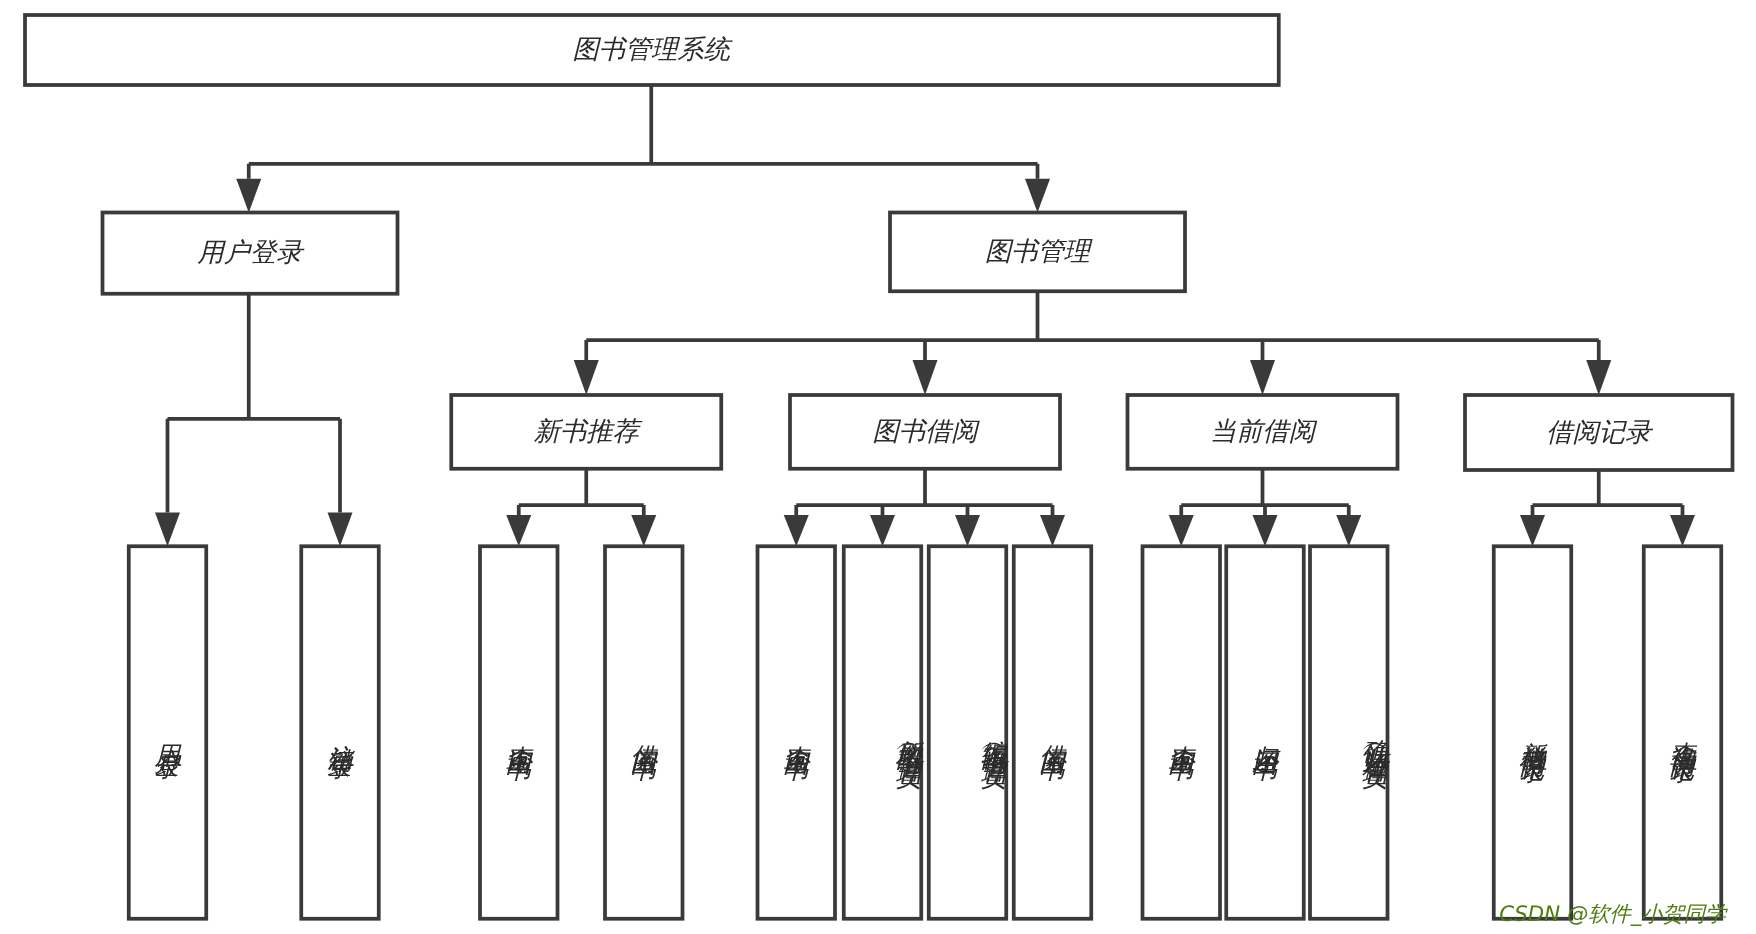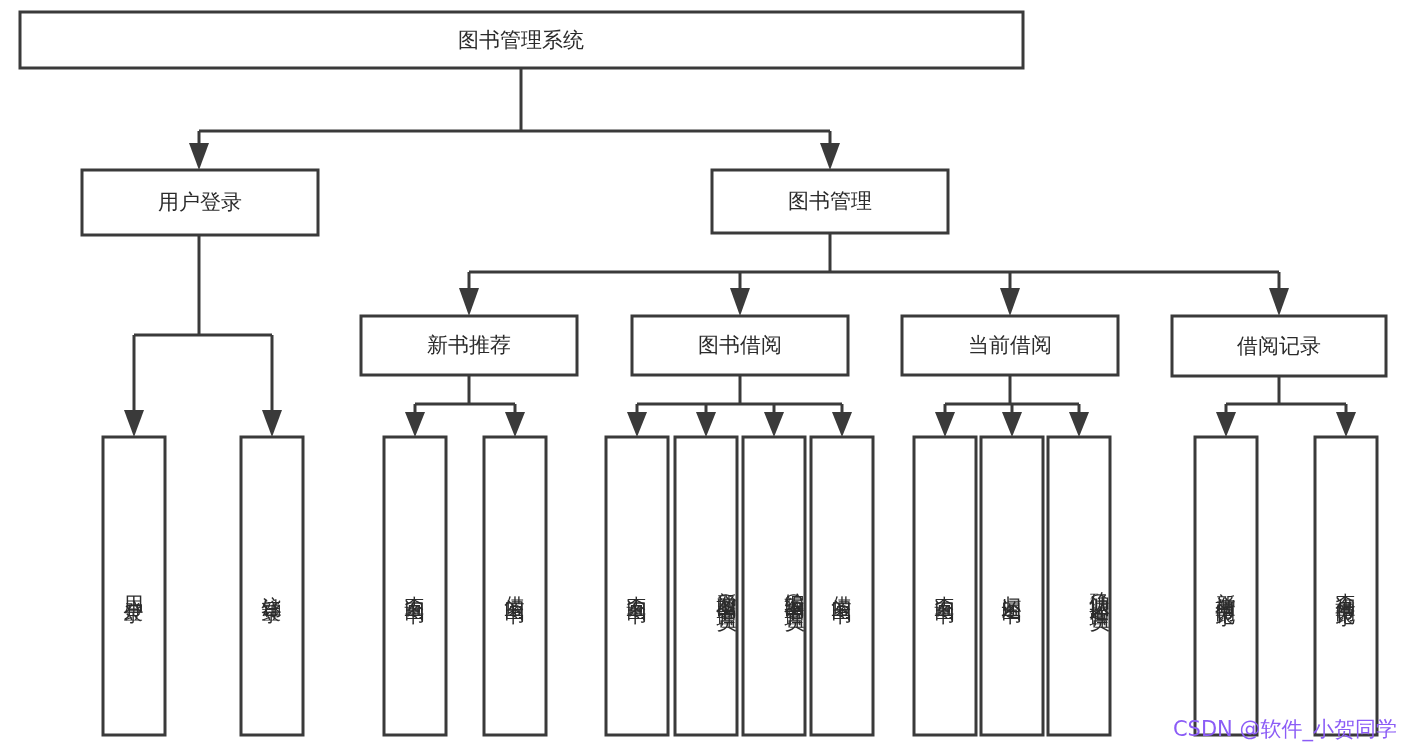--- a/index.html
+++ b/index.html
@@ -10,20 +10,21 @@
   body {
     width: 1405px;
     height: 747px;
     font-family: "DejaVu Sans", "Liberation Sans", sans-serif;
     overflow: hidden;
   }
   #diagram-root {
     position: relative;
     width: 1405px;
     height: 747px;
+    font-style: italic;
   }
   svg.diagram-svg {
     position: absolute;
     left: 0;
     top: 0;
     width: 1405px;
     height: 747px;
   }
   .node-box {
     fill: #ffffff;
@@ -60,25 +61,25 @@
     display: flex;
     align-items: flex-start;
     justify-content: center;
     pointer-events: none;
   }
   .leaf-label.centered {
     align-items: center;
   }
   .watermark {
     position: absolute;
-    right: 8px;
+    right: 24px;
     bottom: 4px;
     font-family: "DejaVu Sans", "Liberation Sans", sans-serif;
-    font-size: 21px;
-    color: #8b5cf6;
+    font-size: 17px;
+    color: #4d7c0f;
     white-space: nowrap;
   }
 </style>
 </head>
 <body>
 
 <div id="diagram-root">
 
   <svg class="diagram-svg" viewBox="0 0 1405 747">
 

